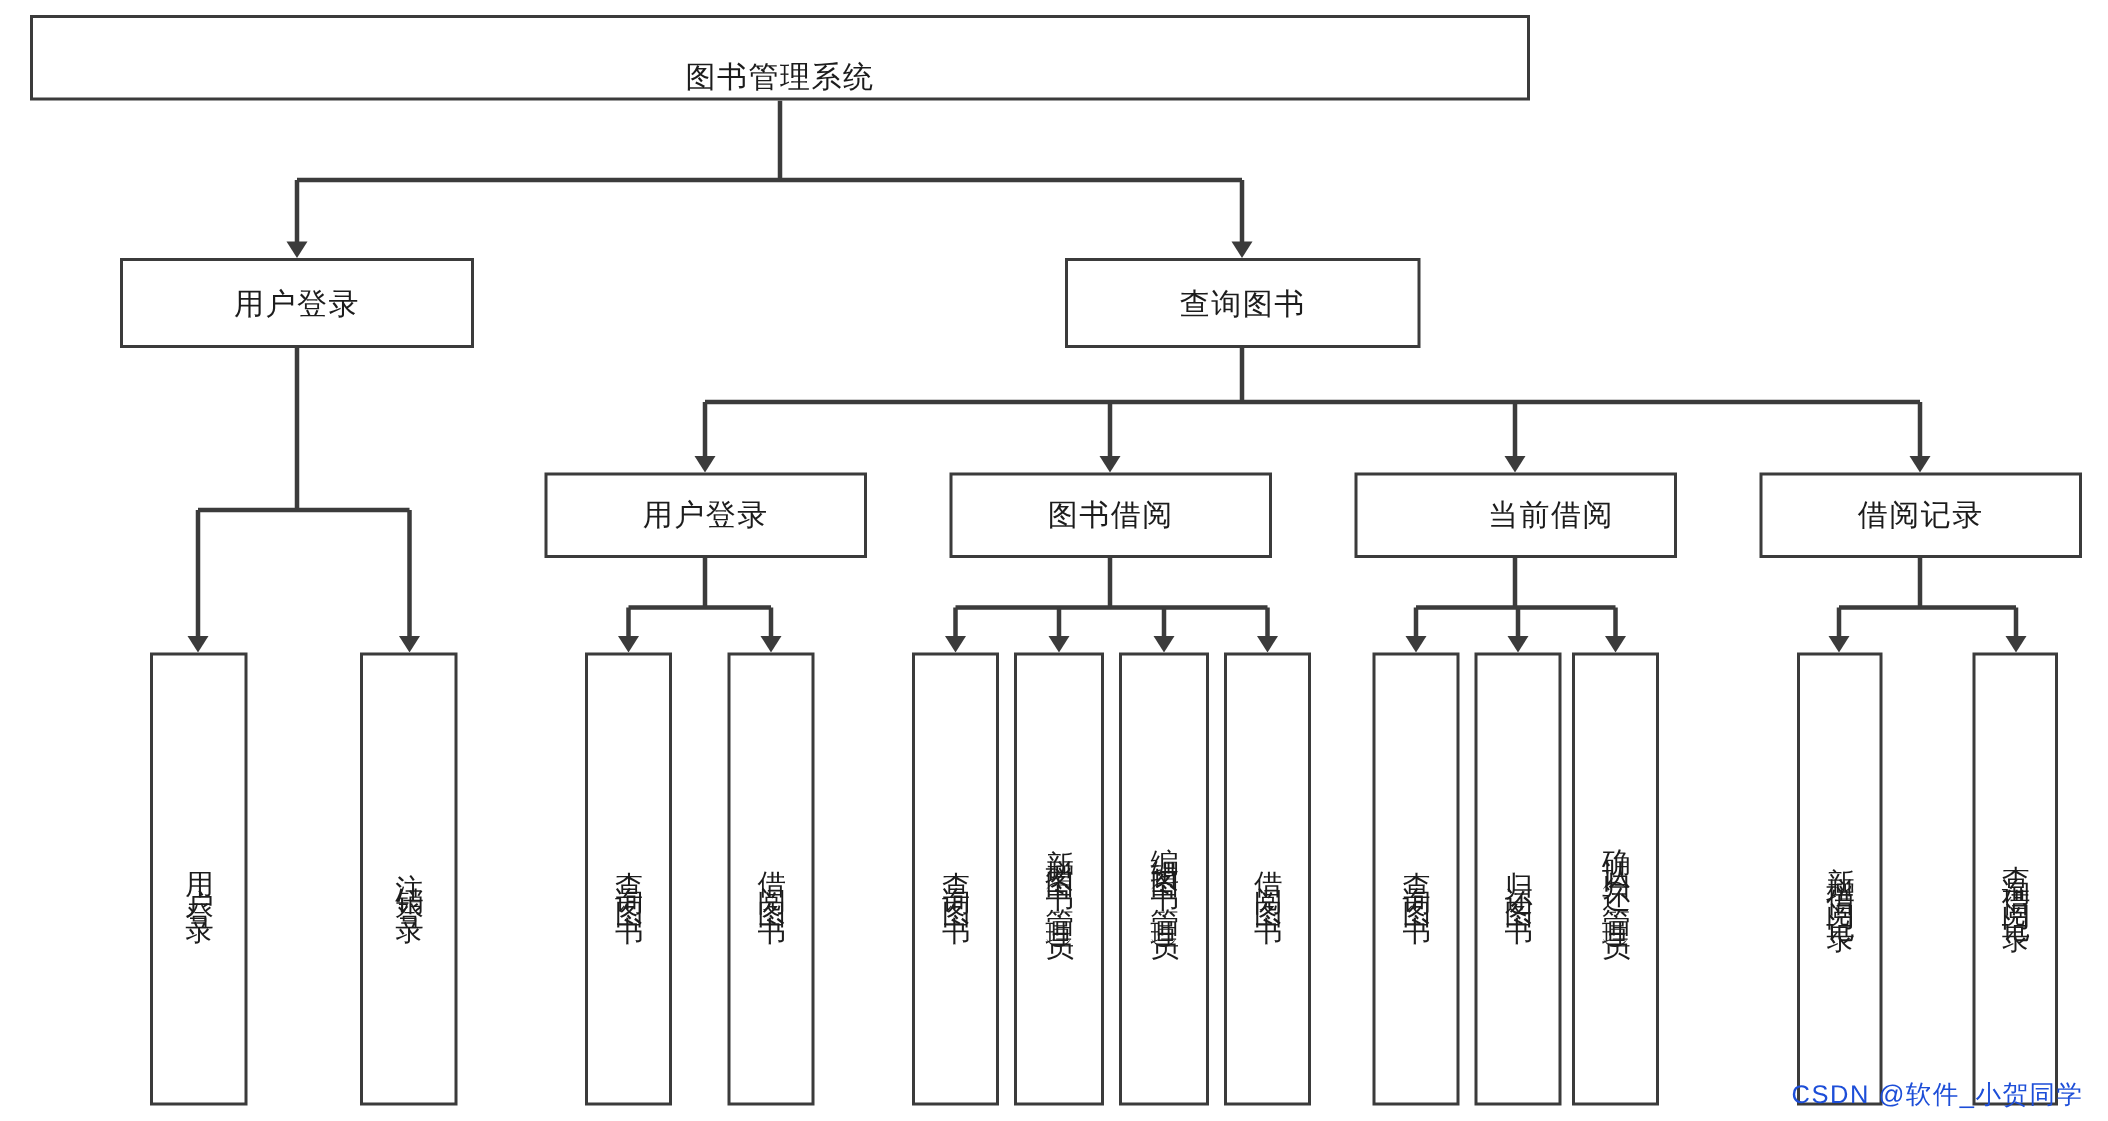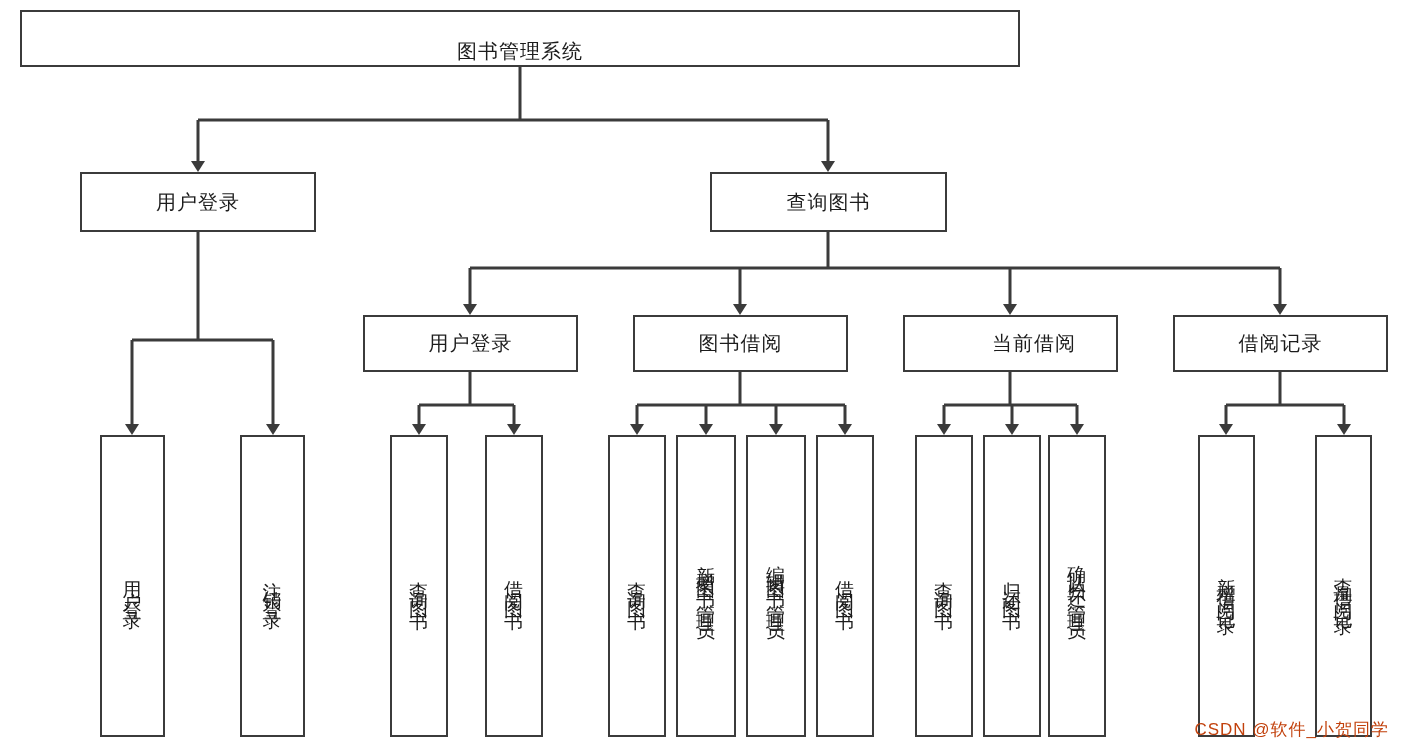--- a/index.html
+++ b/index.html
@@ -47,21 +47,21 @@
     white-space: nowrap;
   }
   .v-box.long span {
     letter-spacing: 8px;
   }
   .watermark {
     position: absolute;
     right: 16px;
     bottom: 6px;
     font-size: 17px;
-    color: #c2410c;
+    color: #1d4ed8;
     letter-spacing: 1px;
     white-space: nowrap;
   }
 </style>
 </head>
 <body>
 
 <div class="canvas">
 
   <svg class="connectors" viewBox="0 0 1405 747" xmlns="http://www.w3.org/2000/svg">

